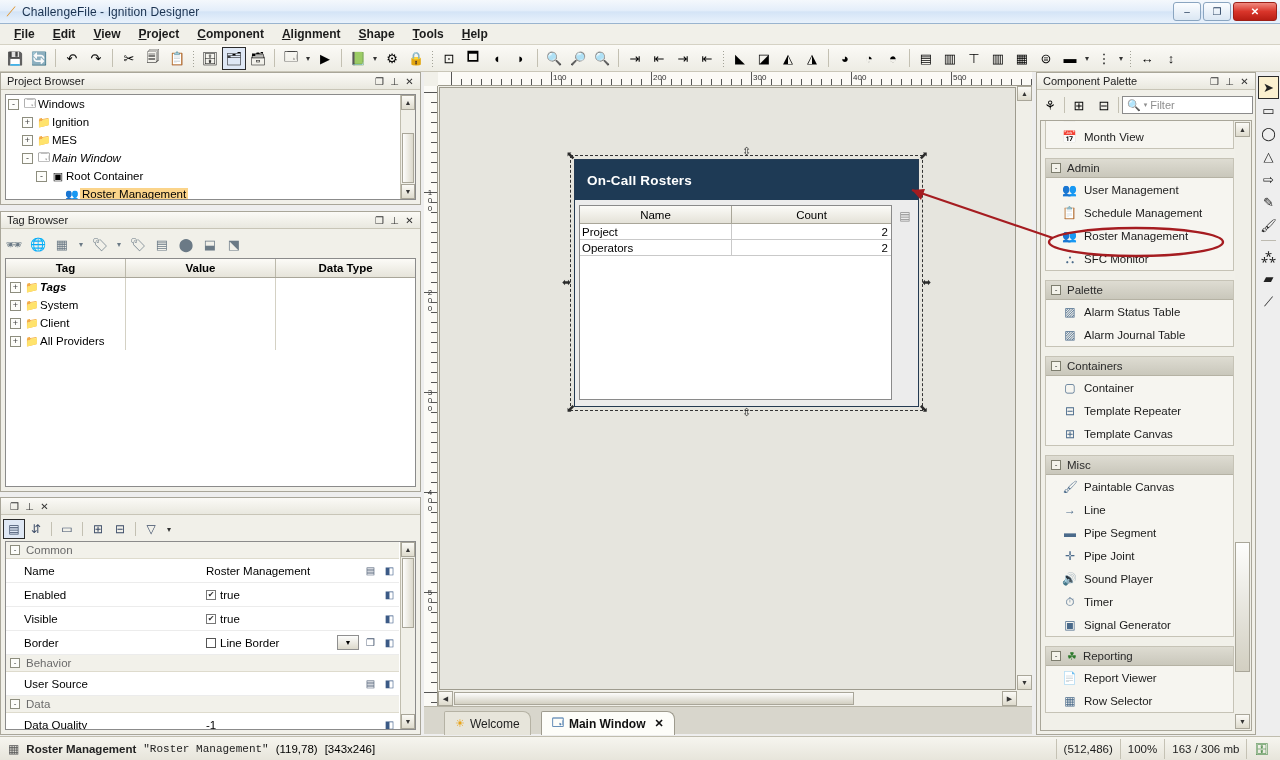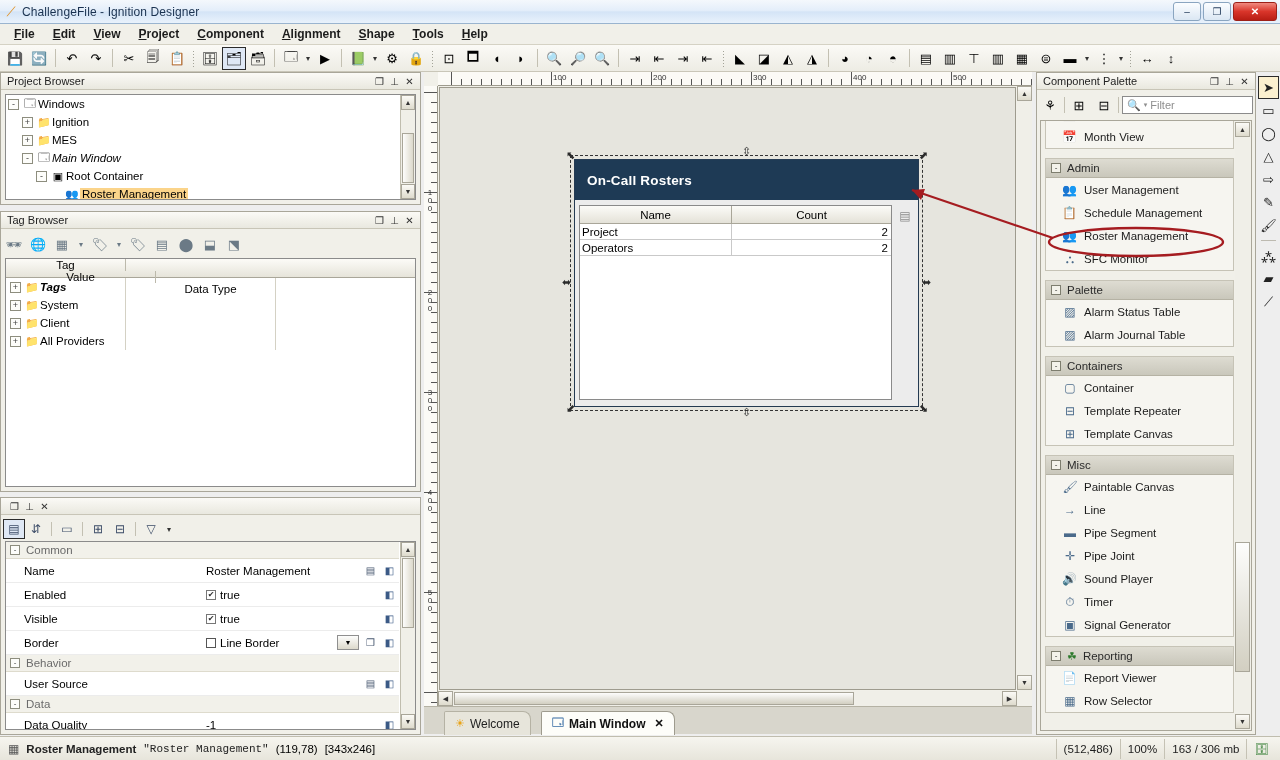--- a/index.html
+++ b/index.html
@@ -97,21 +97,21 @@
        display:flex;align-items:center;justify-content:center;font-size:7px;color:#333;}
   .vsb .thumb { position:absolute; left:1px; right:1px; background: linear-gradient(to right,#fdfdfc,#dcd9cb); border:1px solid #a9a699;}
 
   
   #tagBrowser { left: 0; top: 211px; width: 421px; height: 281px; }
   .tagtools { position:absolute; left:2px; top:20px; right:2px; height:24px;
      display:flex; align-items:center; gap:2px; }
   .tagtools .tb2 { width:22px;height:21px;display:flex;align-items:center;justify-content:center;font-size:13px;}
   .taggrid { position:absolute; left:4px; top:46px; right:4px; bottom:4px; background:#fff; border:1px solid #8b8b8b; }
   .tg-head { display:flex; height:19px; background: linear-gradient(to bottom,#fcfbf7,#e6e4da);
-             border-bottom:1px solid #a9a699; font-weight:normal; font-size:11.5px;flex-direction:column;}
+             border-bottom:1px solid #a9a699; font-weight:bold; font-size:11.5px;}
   .tg-head div { display:flex;align-items:center;justify-content:center; border-right:1px solid #bcb9ab; }
   .tg-body .row { display:flex; height:18px; font-size:11.5px; }
   .tg-body .c1 { width:120px; display:flex; align-items:center; padding-left:4px; border-right:1px solid #d4d1c4; }
   .tg-body .c2 { width:150px; border-right:1px solid #d4d1c4; }
   .tg-body .c3 { flex:1; }
 
   
   #propEditor { left: 0; top: 497px; width: 421px; height: 238px; }
   .petools { position:absolute; left:2px; top:20px; right:2px; height:22px; display:flex; align-items:center; }
   .petools .pb { width:22px;height:20px;display:flex;align-items:center;justify-content:center;font-size:12px;}

